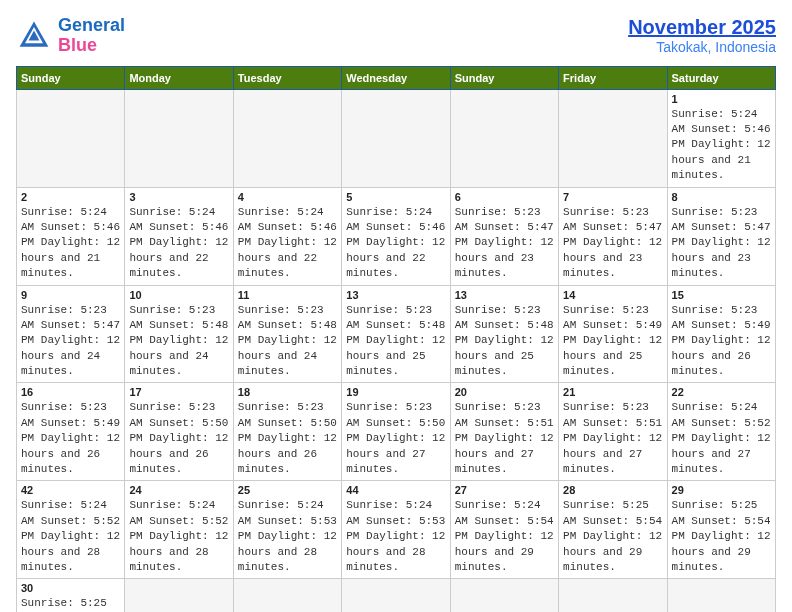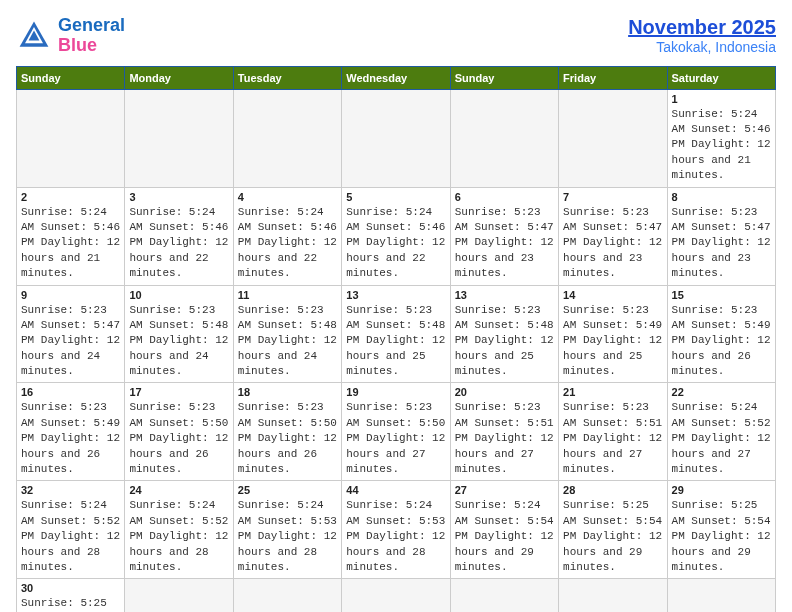--- a/index.html
+++ b/index.html
@@ -297,21 +297,21 @@
           <td>
             <span class="day-number">22</span>
             <div class="day-info">Sunrise: 5:24 AM
 Sunset: 5:52 PM
 Daylight: 12 hours
 and 27 minutes.</div>
           </td>
         </tr>
         <tr>
           <td>
-            <span class="day-number">32</span>
+            <span class="day-number">42</span>
             <div class="day-info">Sunrise: 5:24 AM
 Sunset: 5:52 PM
 Daylight: 12 hours
 and 28 minutes.</div>
           </td>
           <td>
             <span class="day-number">24</span>
             <div class="day-info">Sunrise: 5:24 AM
 Sunset: 5:52 PM
 Daylight: 12 hours

